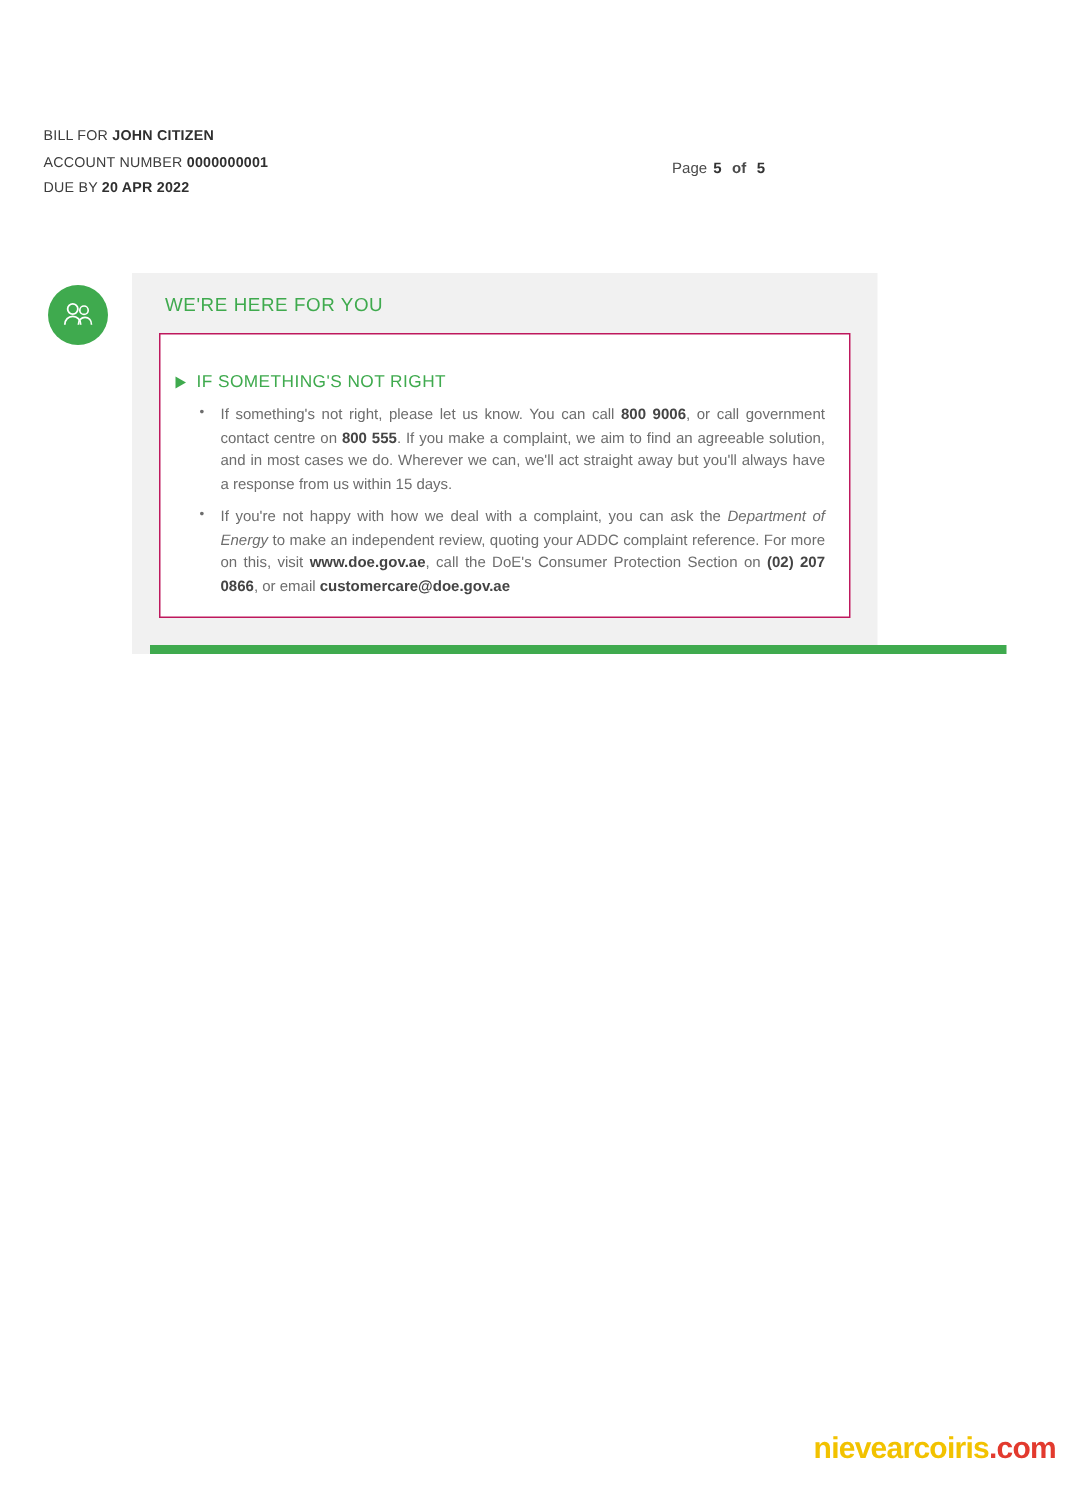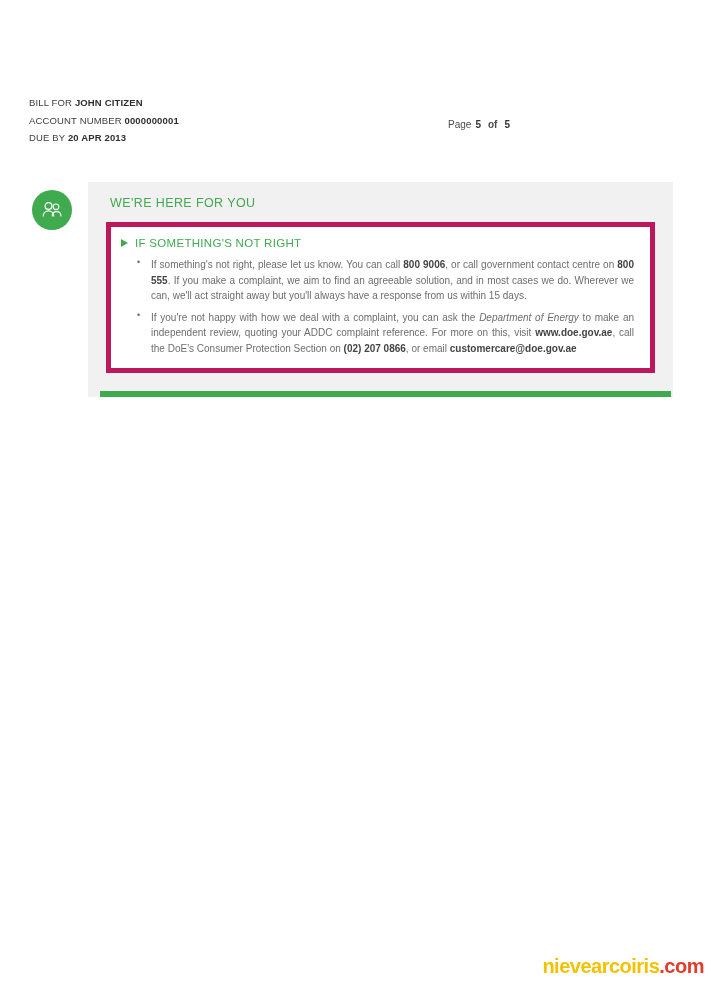--- a/index.html
+++ b/index.html
@@ -13,21 +13,21 @@
     font-family: "Liberation Sans", sans-serif;
     color: #3b3b3b;
     position: relative;
     overflow: hidden;
   }
 
   
   .header {
     position: absolute;
     left: 0;
-    top: 12px;
+    top: 0;
     width: 572px;
     height: 150px;
   }
   .bill-lines {
     position: absolute;
     left: 29px;
     top: 85px;
     font-size: 9.5px;
     letter-spacing: 0.15px;
     color: #3d3d3d;
@@ -63,37 +63,37 @@
   .page-indicator .pg-of {
     margin: 4px 3px;
     font-weight: bold;
   }
 
   
   .panel {
     position: absolute;
     left: 88px;
     top: 182px;
-    width: 585px;
+    width: 497px;
     background: #f1f1f1;
     box-sizing: border-box;
   }
   .panel-inner {
     padding: 14px 18px 10px 18px;
   }
   .panel-title {
     color: #3faa4e;
     font-size: 12.5px;
     letter-spacing: 0.4px;
     margin: 0 0 12px 4px;
   }
   .white-box {
     background: #ffffff;
-    border: 5px solid #be185d;
-    padding: 8px 12px 10px 10px;
+    border: 1px solid #be185d;
+    padding: 24px 12px 10px 10px;
     box-sizing: border-box;
   }
   .section-head {
     display: flex;
     align-items: center;
     margin: 2px 0 8px 0;
   }
   .tri {
     width: 0;
     height: 0;
@@ -181,21 +181,21 @@
 <div class="header">
 
   <div class="bill-lines">
     <div class="line">
       <span class="lbl">BILL FOR </span><span class="val">JOHN CITIZEN</span>
     </div>
     <div class="line">
       <span class="lbl">ACCOUNT NUMBER </span><span class="val">0000000001</span>
     </div>
     <div class="line">
-      <span class="lbl">DUE BY </span><span class="val">20 APR 2013</span>
+      <span class="lbl">DUE BY </span><span class="val">20 APR 2022</span>
     </div>
   </div>
 
   <div class="page-indicator">
     <span class="pg-word">Page</span><span class="pg-num">5</span><span class="pg-of">of</span><span class="pg-num">5</span>
   </div>
 </div>
 
 <div class="circle-icon">
   <svg width="22" height="20" viewBox="0 0 22 20" aria-hidden="true">

